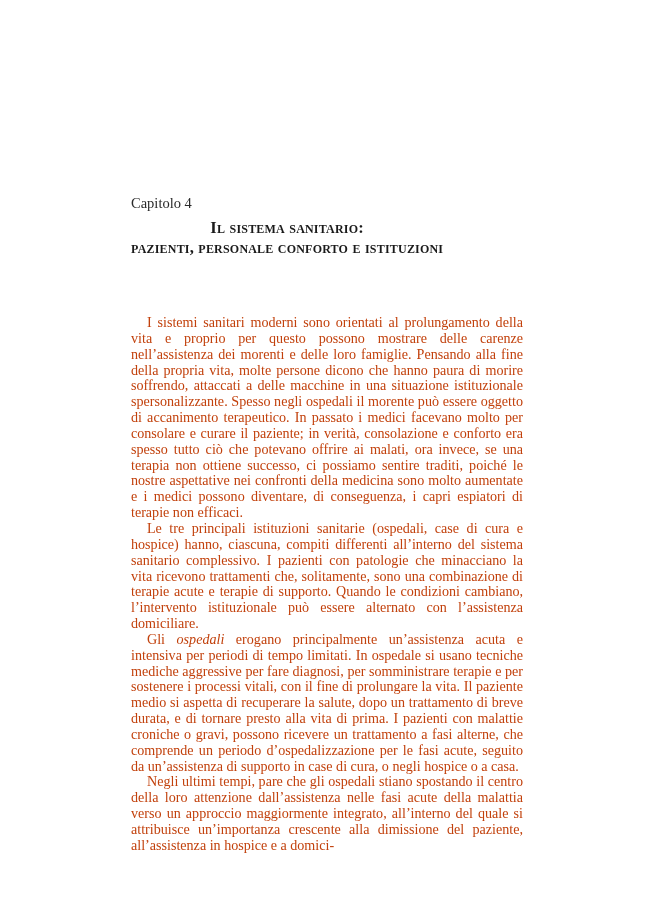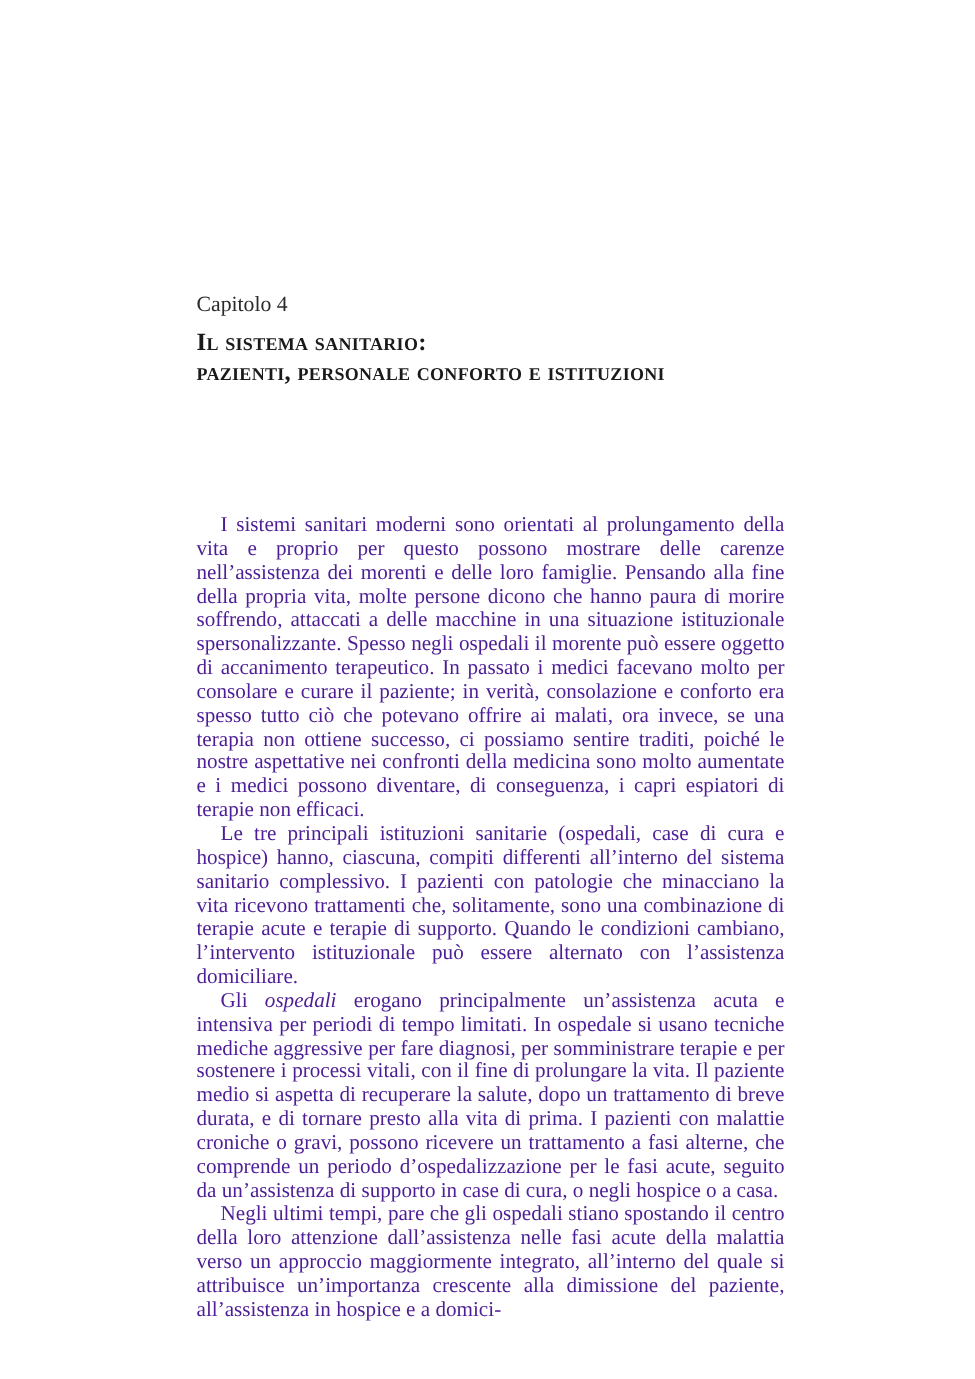--- a/index.html
+++ b/index.html
@@ -7,30 +7,29 @@
   .page { position: absolute; left: 0; top: 0; width: 650px; height: 814px; background: #fff; }
   .chapter-label {
     position: absolute; left: 131px; top: 195px;
     font-family: "Liberation Serif", "DejaVu Serif", serif;
     font-size: 14.5px; color: #2a2a2a;
   }
   .title {
     position: absolute; left: 131px; top: 218px;
     font-family: "Liberation Serif", "DejaVu Serif", serif;
     font-weight: bold; color: #1a1a1a;
-    font-variant: small-caps; letter-spacing: 0.2px;
+    font-variant: small-caps; letter-spacing: 0.2px; text-align: center;
   }
   .title .l1 { font-size: 16.5px; display: block; line-height: 20px; }
   .title .l2 { font-size: 16.5px; display: block; line-height: 20px; }
   .body-text {
     position: absolute; left: 131px; top: 315px; width: 392px;
     font-family: "Liberation Serif", "DejaVu Serif", serif;
-    font-size: 14.1px; line-height: 15.85px; color: #4c1d95;
+    font-size: 14.1px; line-height: 15.85px; color: #c2410c;
     text-align: justify;
-    margin-top: 28px;
   }
   .body-text p { margin: 0; text-indent: 16px; }
   .body-text em { font-style: italic; }
 </style>
 </head>
 <body>
 
 <div class="page">
   <div class="chapter-label">Capitolo 4</div>
   <div class="title">

